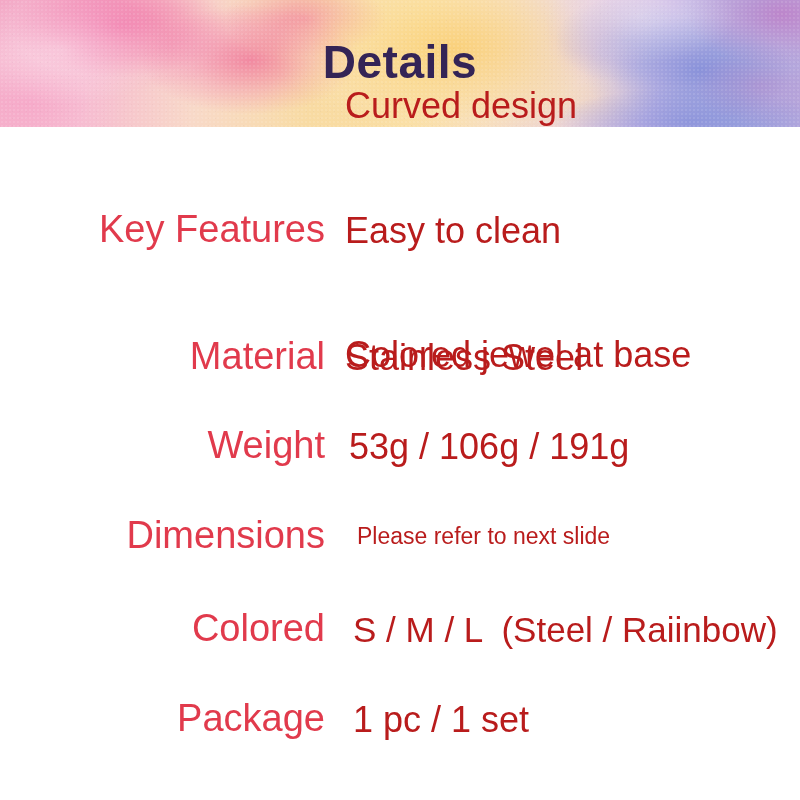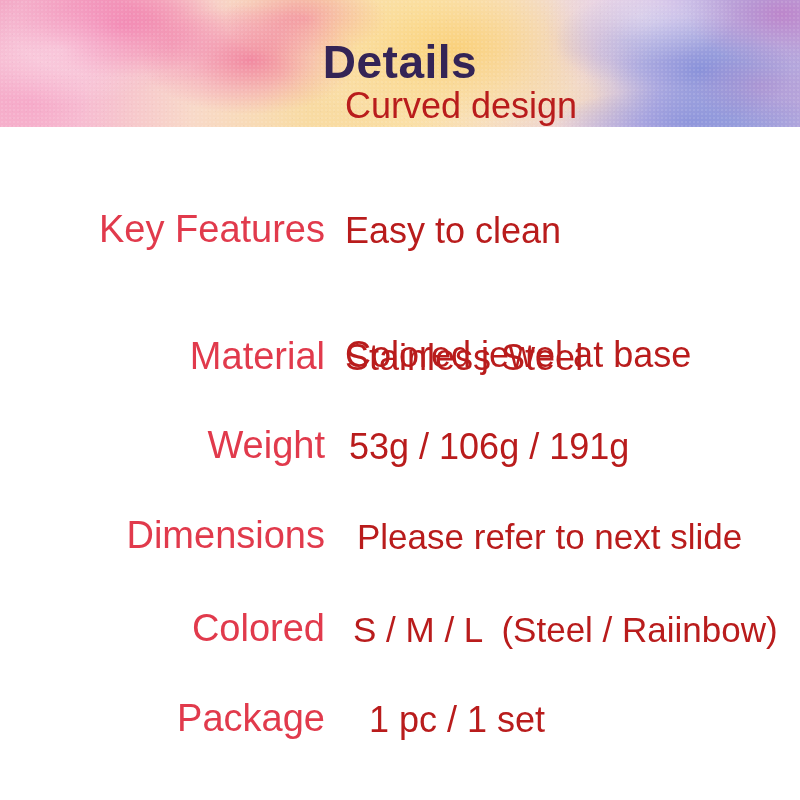--- a/index.html
+++ b/index.html
@@ -198,26 +198,26 @@
     line-height: 47px;
     white-space: pre;
   }
 
   
   .row-0 { top: 28px;  height: 150px; }
   .row-1 { top: 196px; height: 68px; }
   .row-2 { top: 285px; height: 68px; }
   .row-3 { top: 375px; height: 68px; }
   .row-4 { top: 468px; height: 68px; }
-  .row-5 { top: 558px; height: 68px; gap: 16px; }
+  .row-5 { top: 558px; height: 68px; }
 
   .row-0 .spec-value { padding-left: 20px; font-size: 36px; }
   .row-1 .spec-value { padding-left: 20px; }
   .row-2 .spec-value { padding-left: 24px; }
-  .row-3 .spec-value { padding-left: 32px; font-size: 35px; }
+  .row-3 .spec-value { padding-left: 32px; font-size: 23px; }
   .row-4 .spec-value { padding-left: 28px; font-size: 35px; }
   .row-5 .spec-value { padding-left: 28px; }
 </style>
 </head>
 <body>
 
 <div class="banner">
   <div class="wash w-base"></div>
   <div class="wash w-pink3"></div>
   <div class="wash w-pink1"></div>

